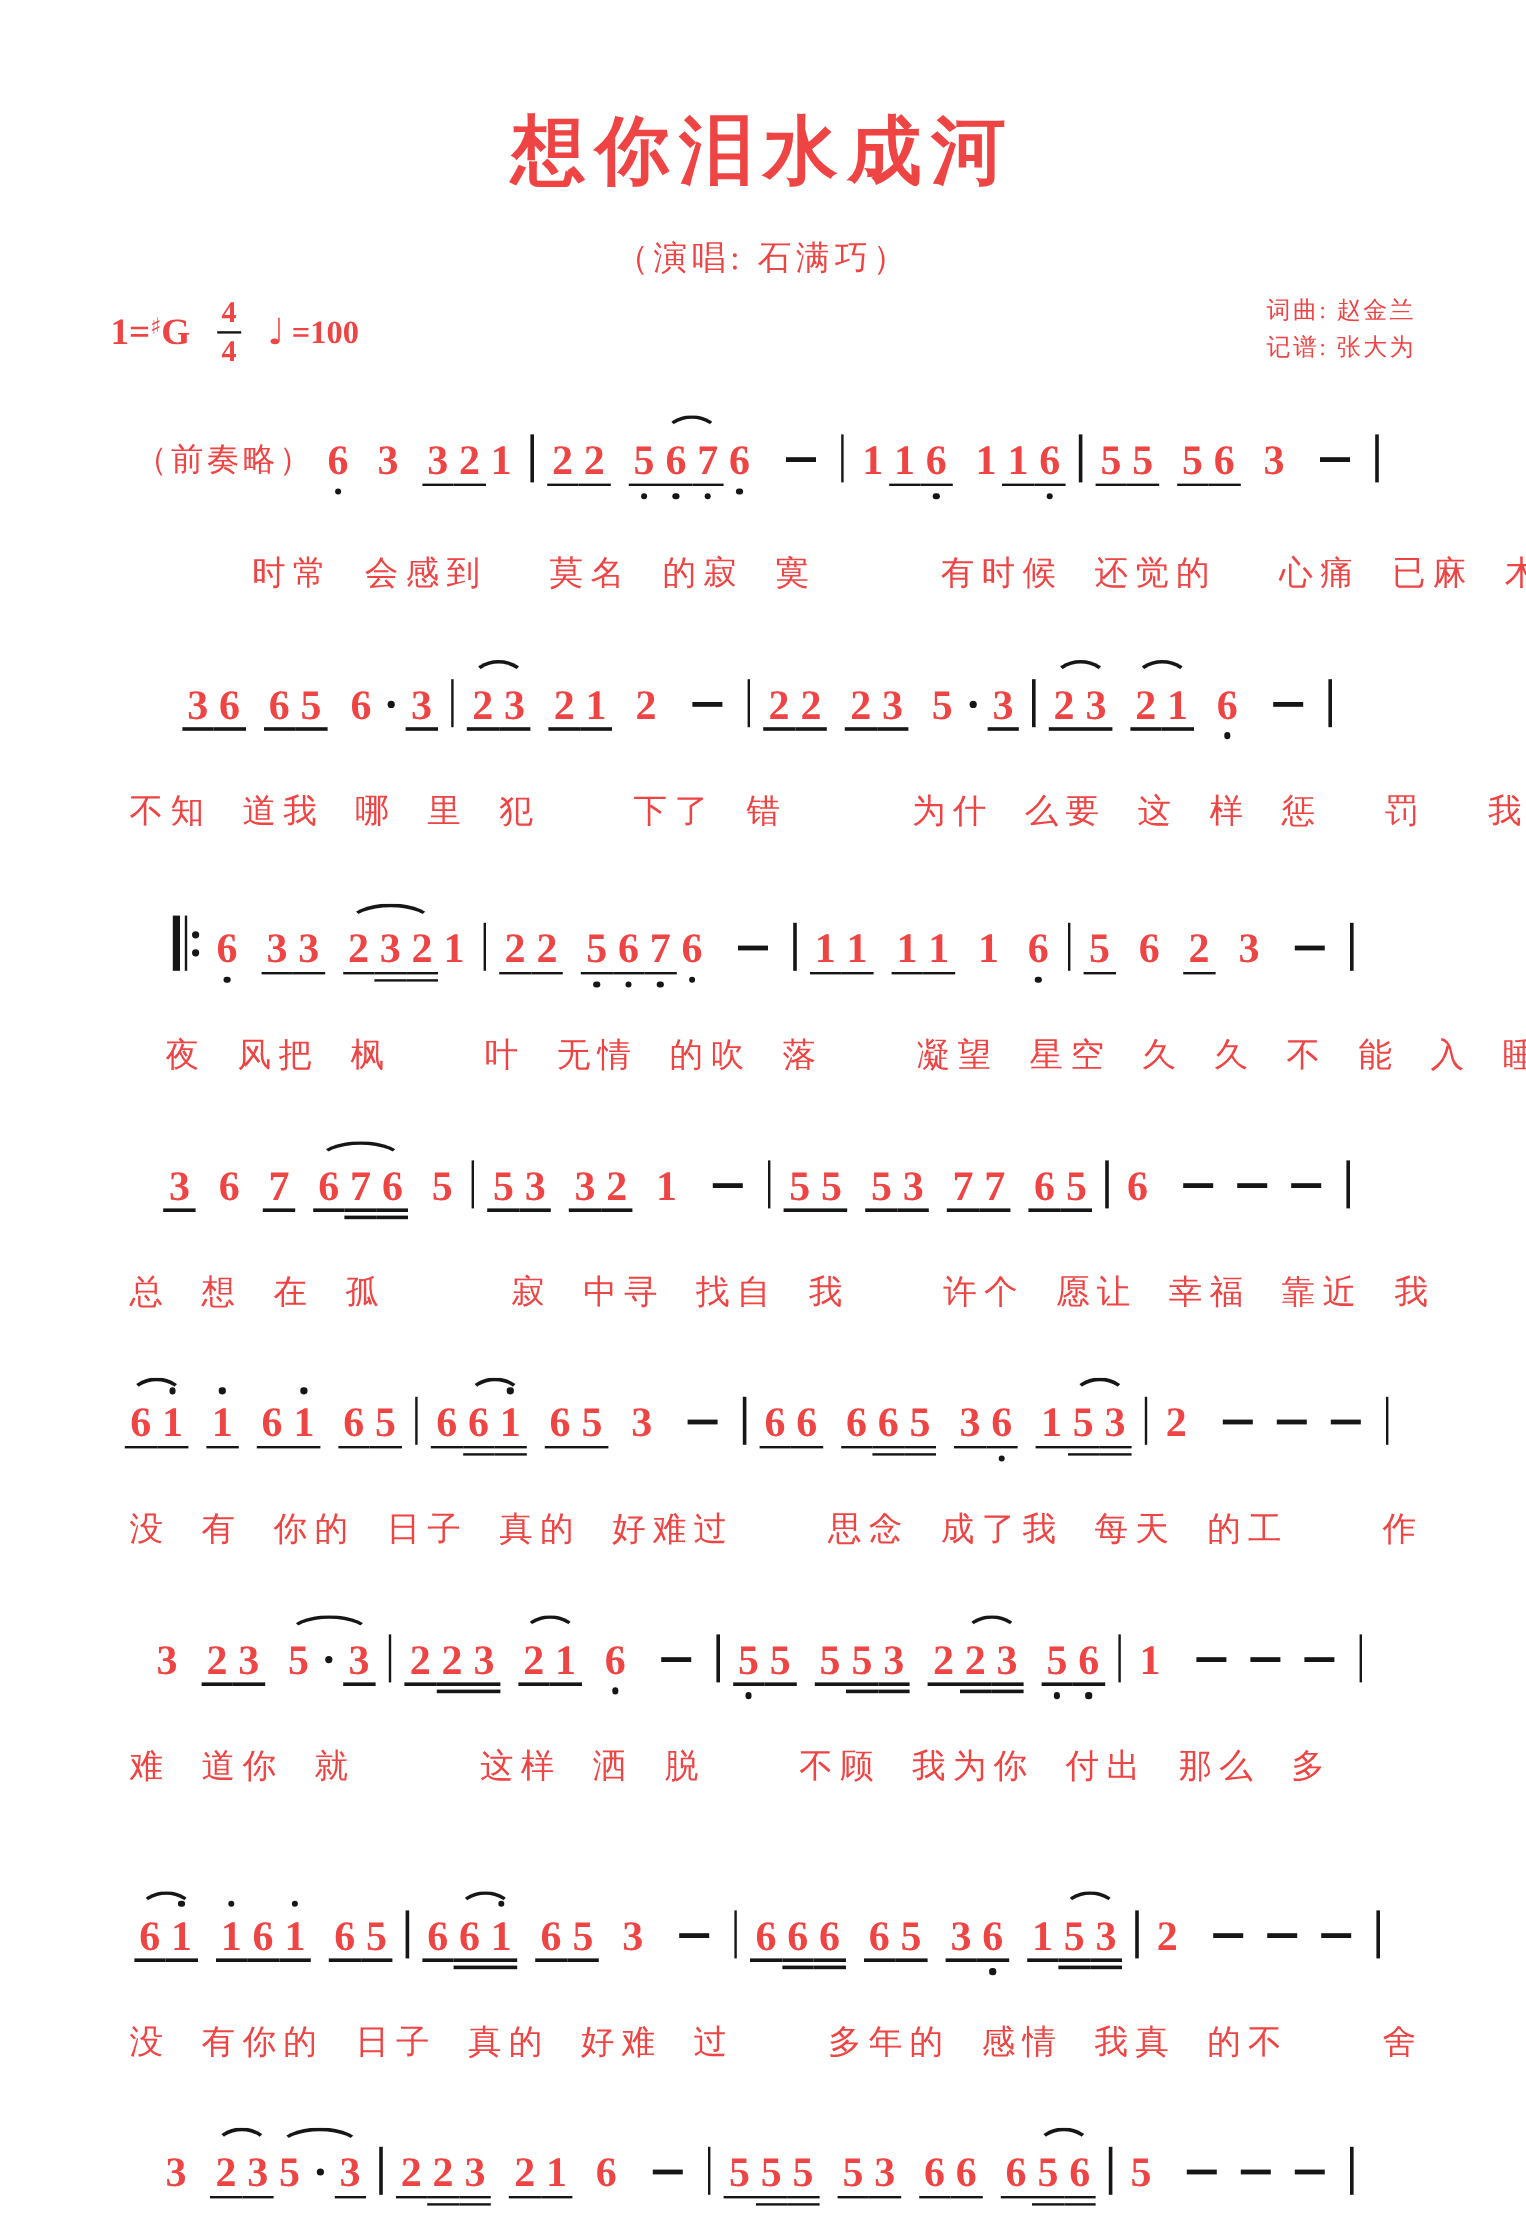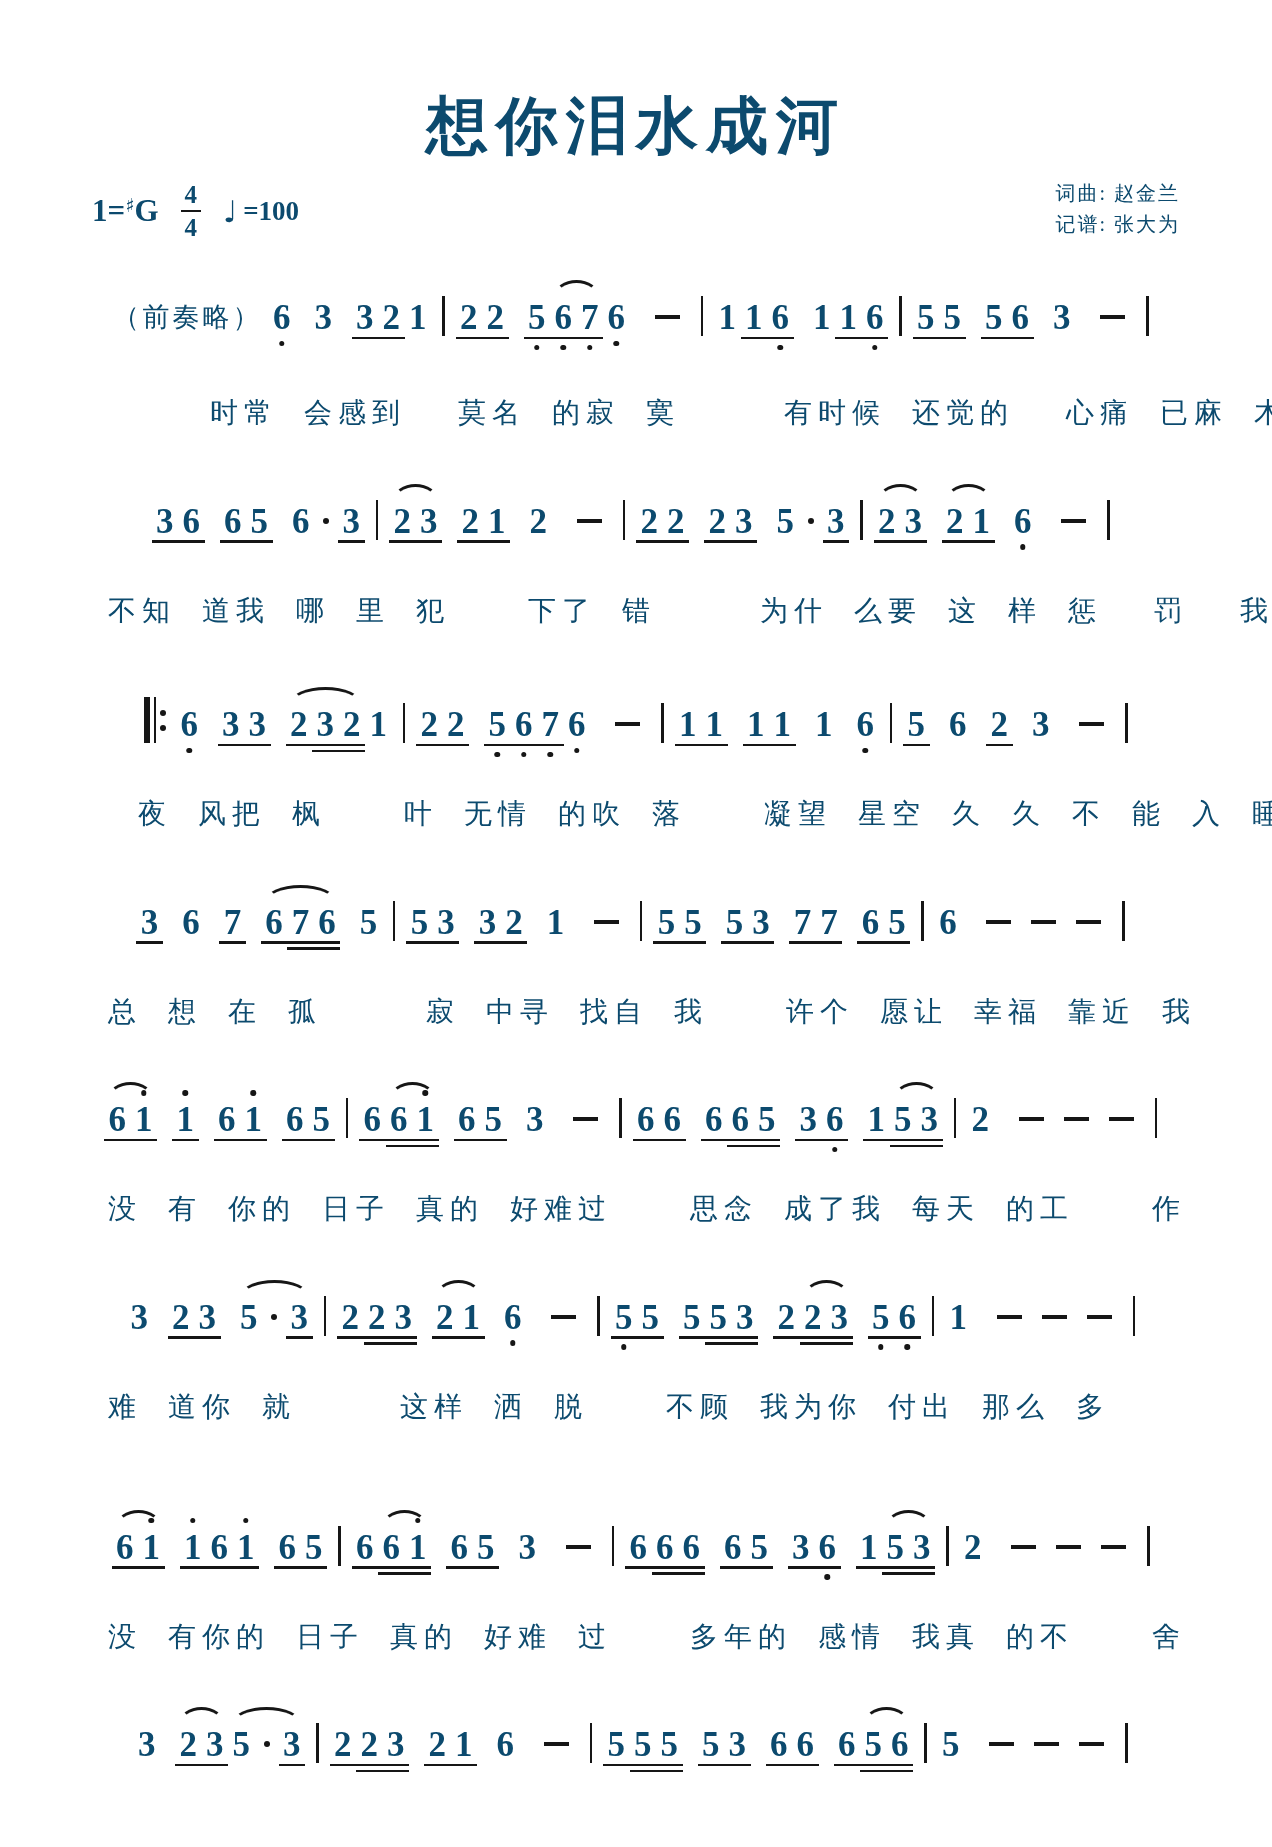--- a/index.html
+++ b/index.html
@@ -1,17 +1,17 @@
 <!DOCTYPE html>
 <html><head>
 <meta charset="utf-8">
 <style>
   html,body{margin:0;padding:0;background:#e8e8e8;}
   .page{
-    width:1272px;height:1847px;margin:0 auto;background:#ffffff;color:#0c4a6e;
+    width:1272px;height:1847px;margin:0 auto;background:#ffffff;color:#ef4444;
     font-family:"Liberation Serif","DejaVu Serif",serif;
     box-sizing:border-box;padding:58px 92px 30px 92px;overflow:hidden;position:relative;
   }
   .title{font-size:62px;font-weight:bold;text-align:center;letter-spacing:8px;margin:26px 0 0 0;}
   .subtitle{font-size:28px;text-align:center;margin-top:28px;letter-spacing:4px;}
   .meta{display:flex;justify-content:space-between;align-items:flex-end;margin-top:10px;}
   .meta-left{font-size:31px;font-weight:bold;display:flex;align-items:center;}
   .keysig{display:inline-flex;align-items:baseline;}
   .sharp{font-size:19px;vertical-align:super;position:relative;top:-9px;font-family:"DejaVu Sans",sans-serif;}
   .ts{display:inline-flex;flex-direction:column;align-items:center;line-height:1;font-size:25px;font-weight:bold;margin:0 22px;}
@@ -54,20 +54,21 @@
   .rdots i{width:6px;height:6px;border-radius:50%;background:#161616;}
   .lyrics{font-size:28px;font-weight:normal;margin-top:30px;padding-left:16px;white-space:pre;letter-spacing:6px;word-spacing:13px;line-height:1.2;}
   .sys-1 .lyrics{padding-left:118px;margin-top:36px;}
   .sys-3 .lyrics{padding-left:46px;}
 </style>
 </head>
 <body>
 
 <div class="page">
   <h1 class="title">想你泪水成河</h1>
+  <div class="subtitle">（演唱: 石满巧）</div>
 
   <div class="meta">
     <div class="meta-left">
       <span class="keysig">
           <span>1=</span>
           <sup class="sharp">♯</sup>
           <span>G</span>
         </span>
       <span class="ts">
         <span class="tstop">4</span>

